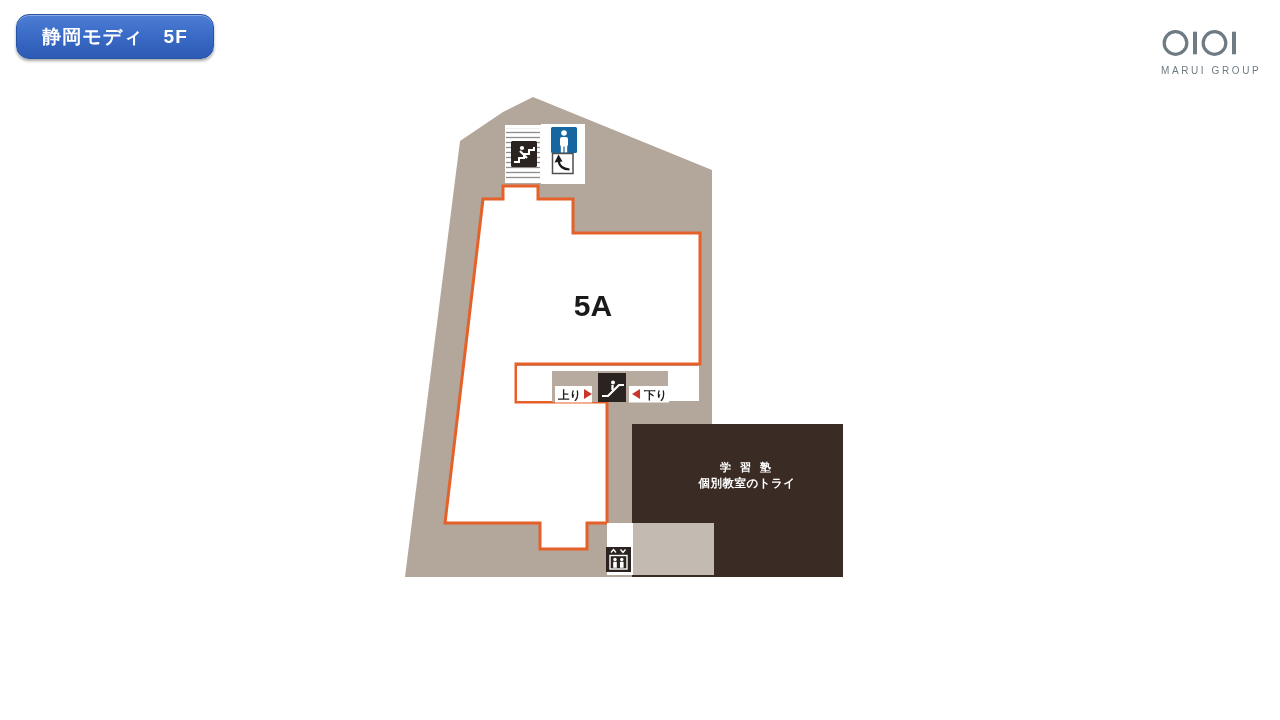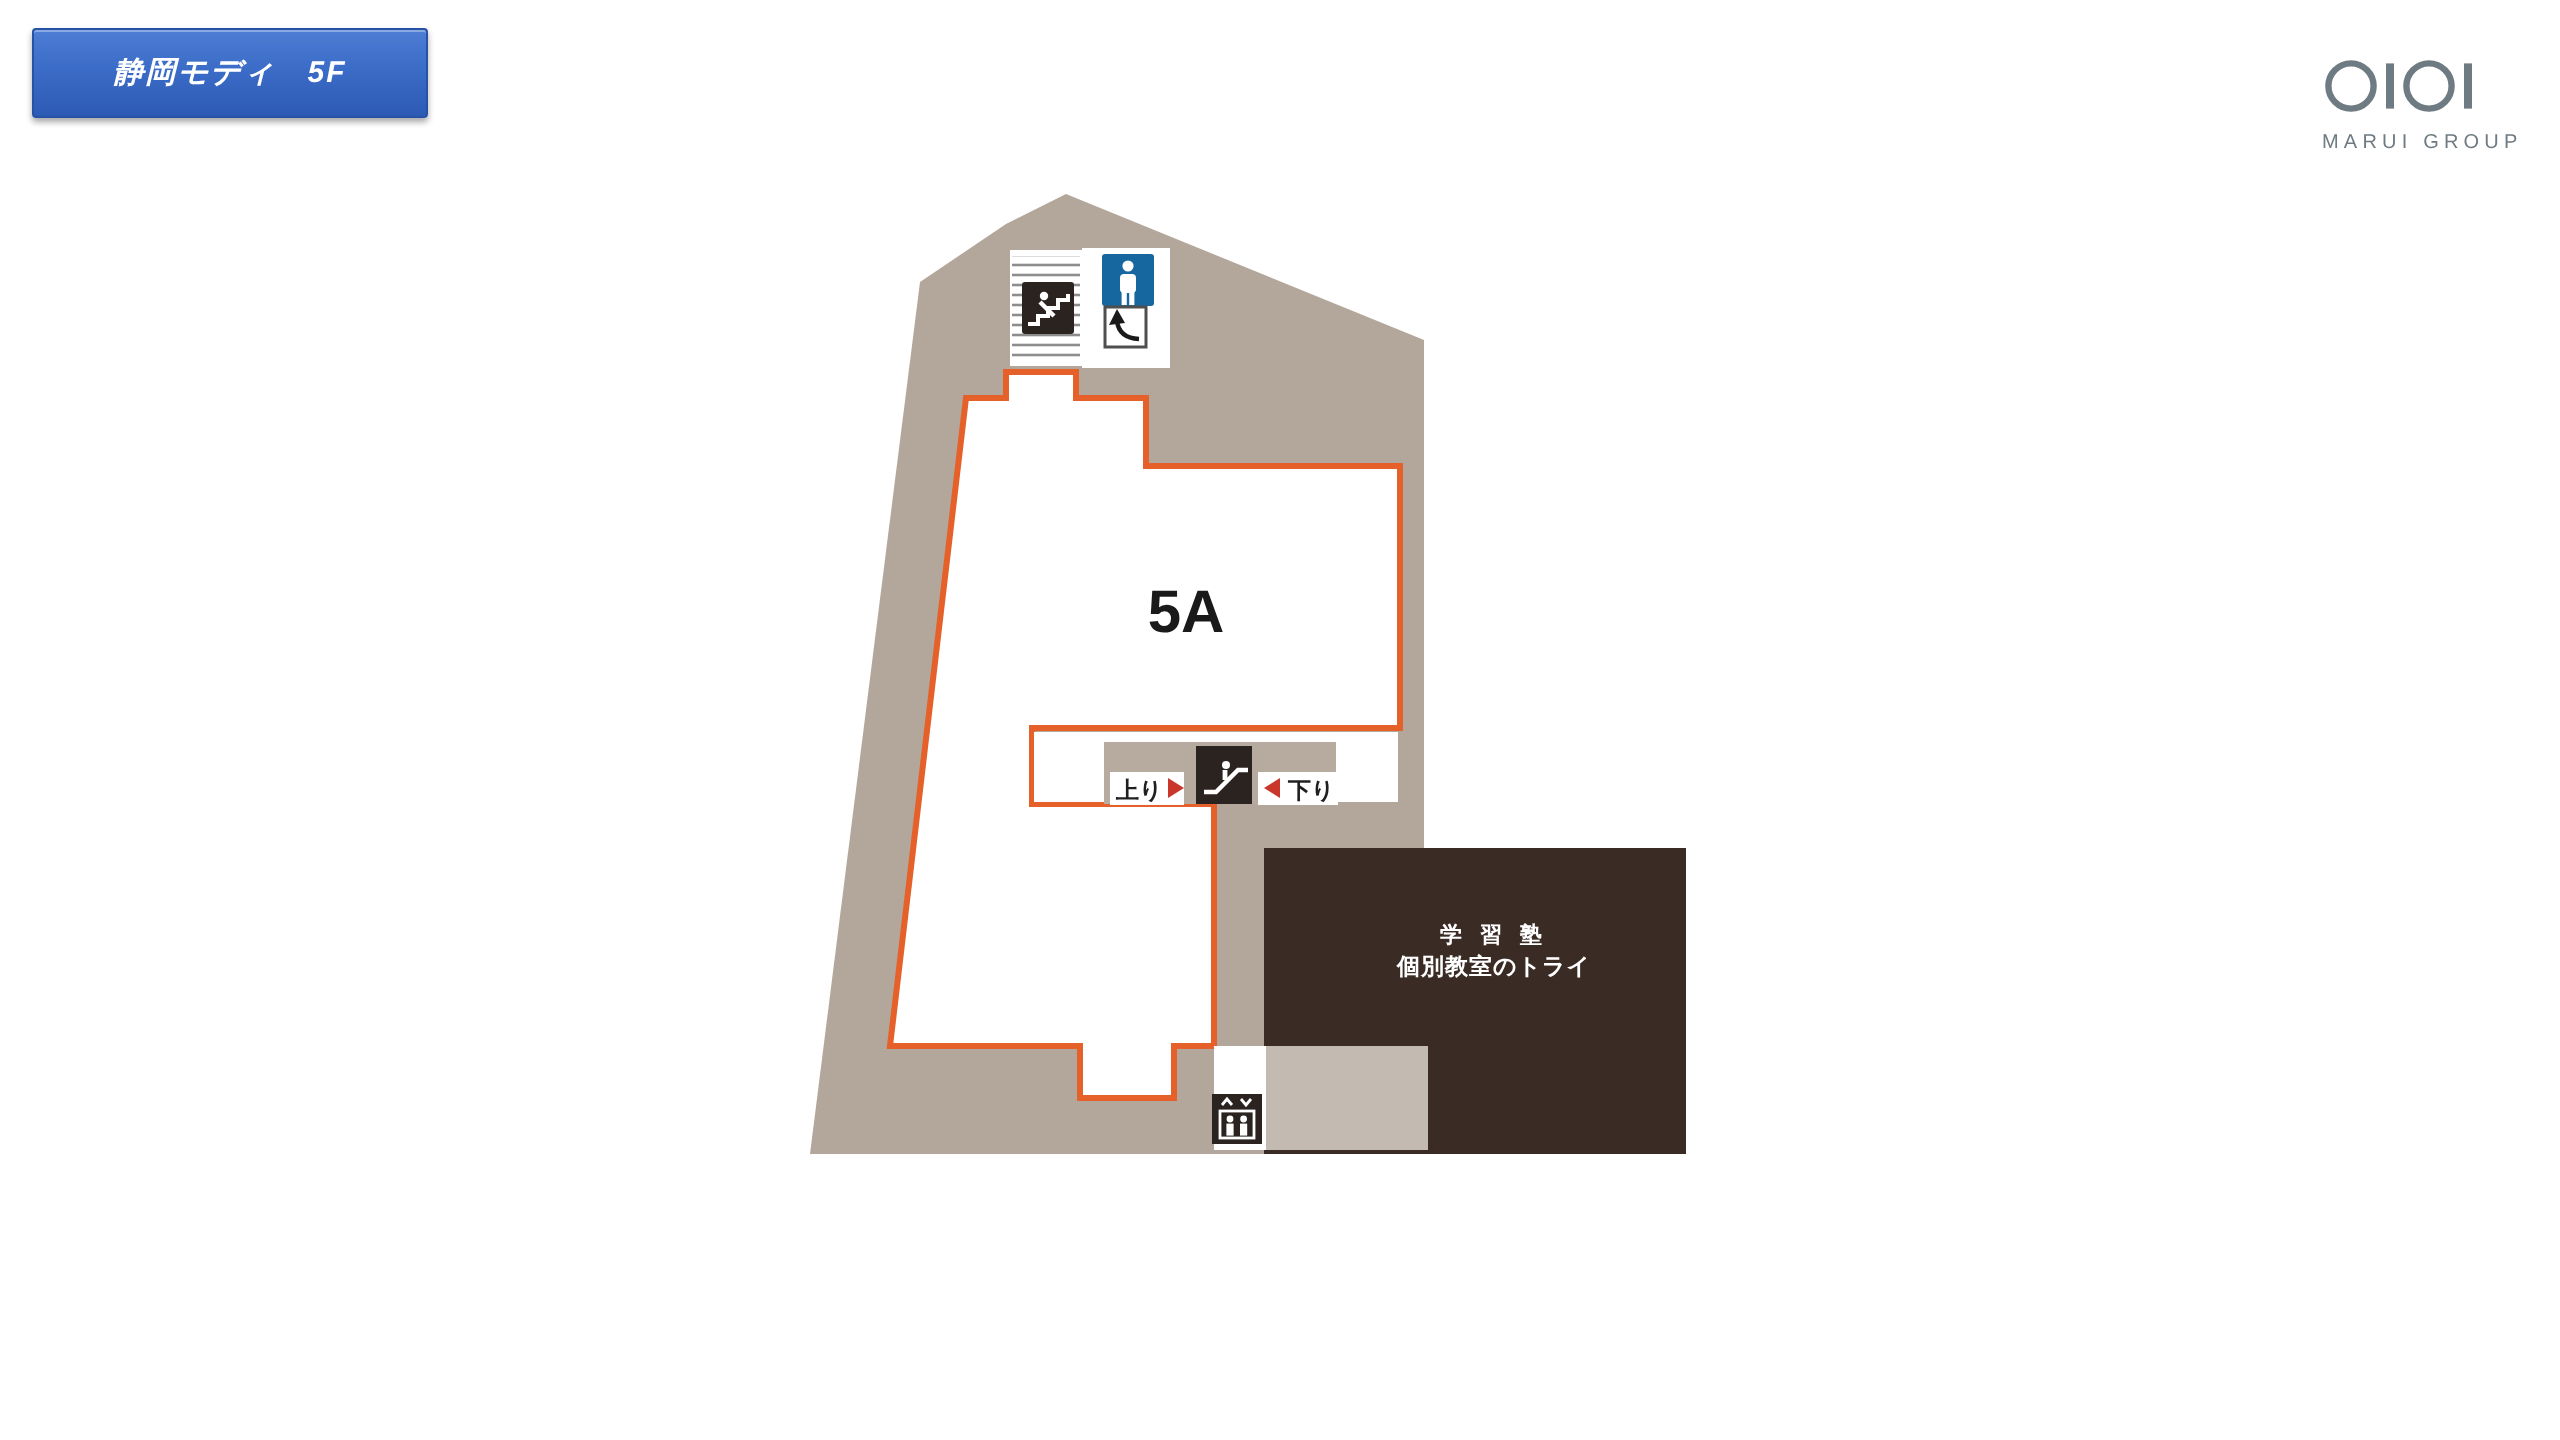--- a/index.html
+++ b/index.html
@@ -2,24 +2,24 @@
 <html><head>
 <meta charset="utf-8">
 <style>
   html,body{margin:0;padding:0;background:#ffffff;}
   body{width:1280px;height:720px;position:relative;overflow:hidden;
        font-family:"Liberation Sans",sans-serif;}
   
   .floor-badge{
     position:absolute;left:16px;top:14px;width:196px;height:43px;
     background:linear-gradient(180deg,#4d7dd4 0%,#3b6cc7 45%,#2d5ab4 100%);
-    border:1px solid #2753a6;border-radius:2px;
+    border:1px solid #2753a6;border-radius:13px;
     box-shadow:0 2px 3px rgba(0,0,0,.35), inset 0 1px 0 rgba(255,255,255,.35);
-    color:#ffffff;font-size:15px;font-weight:bold;letter-spacing:1px;
-    display:flex;align-items:center;justify-content:center;font-style:italic;
+    color:#ffffff;font-size:19px;font-weight:bold;letter-spacing:1px;
+    display:flex;align-items:center;justify-content:center;
   }
   
   .marui{position:absolute;top:28px;right:23px;width:96px;text-align:left;color:#6f7b82;}
   .marui .brandname{font-size:10px;letter-spacing:2.6px;margin-top:3px;
     color:#6f7b82;white-space:nowrap;}
   .map-svg{position:absolute;left:0;top:0;}
   svg text{font-family:"Liberation Sans",sans-serif;}
 </style>
 </head>
 <body>

